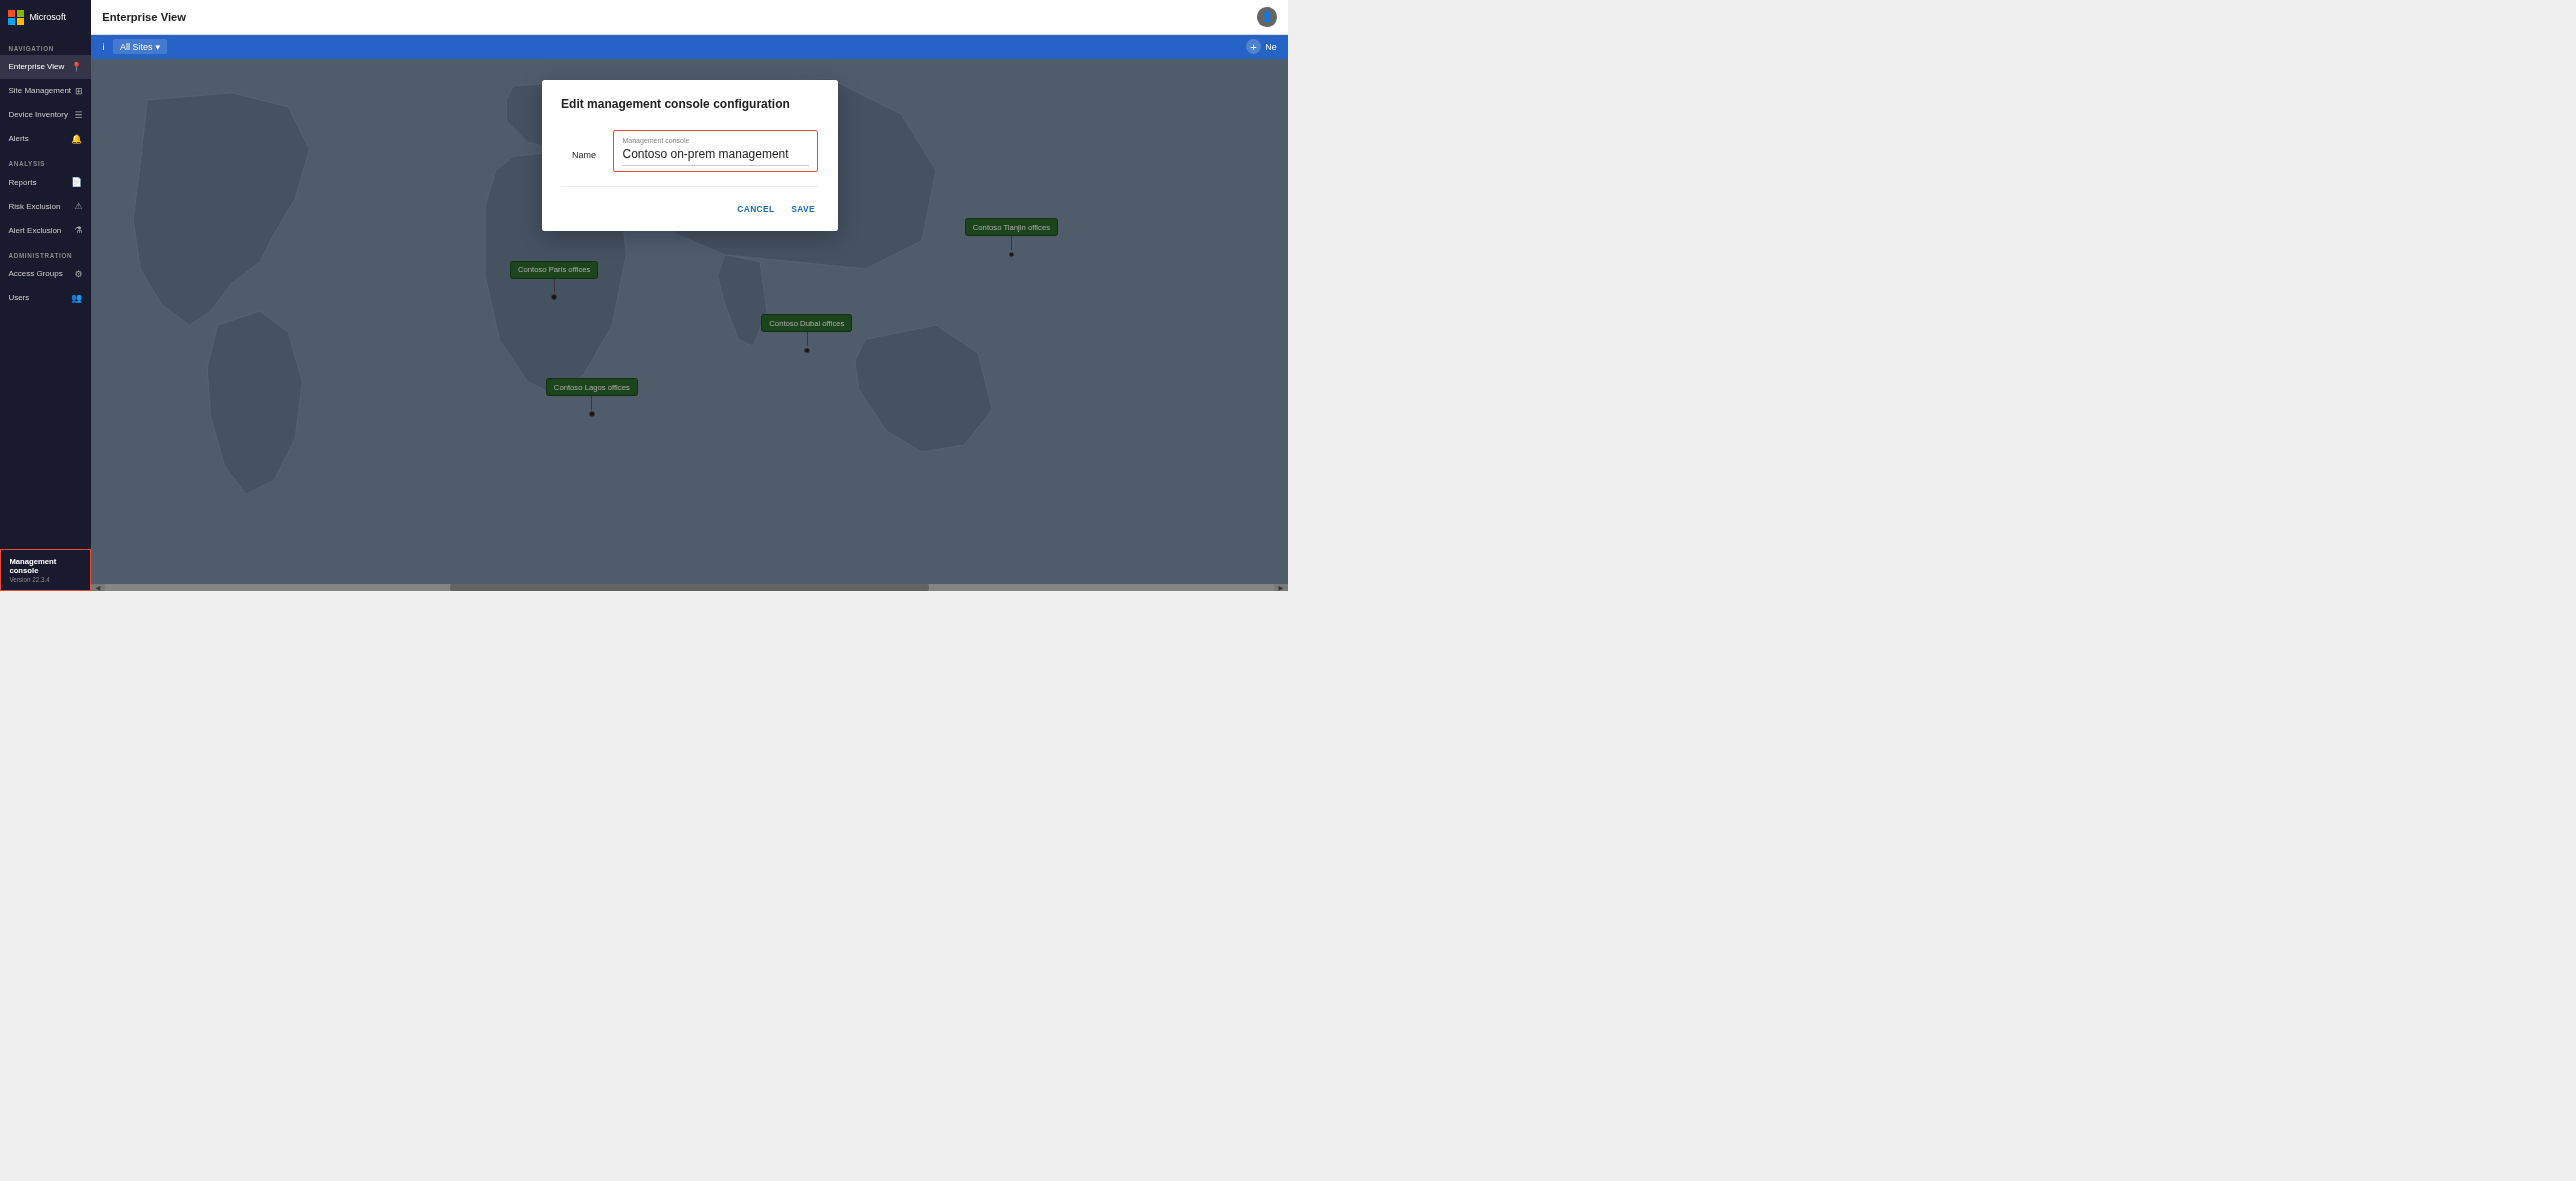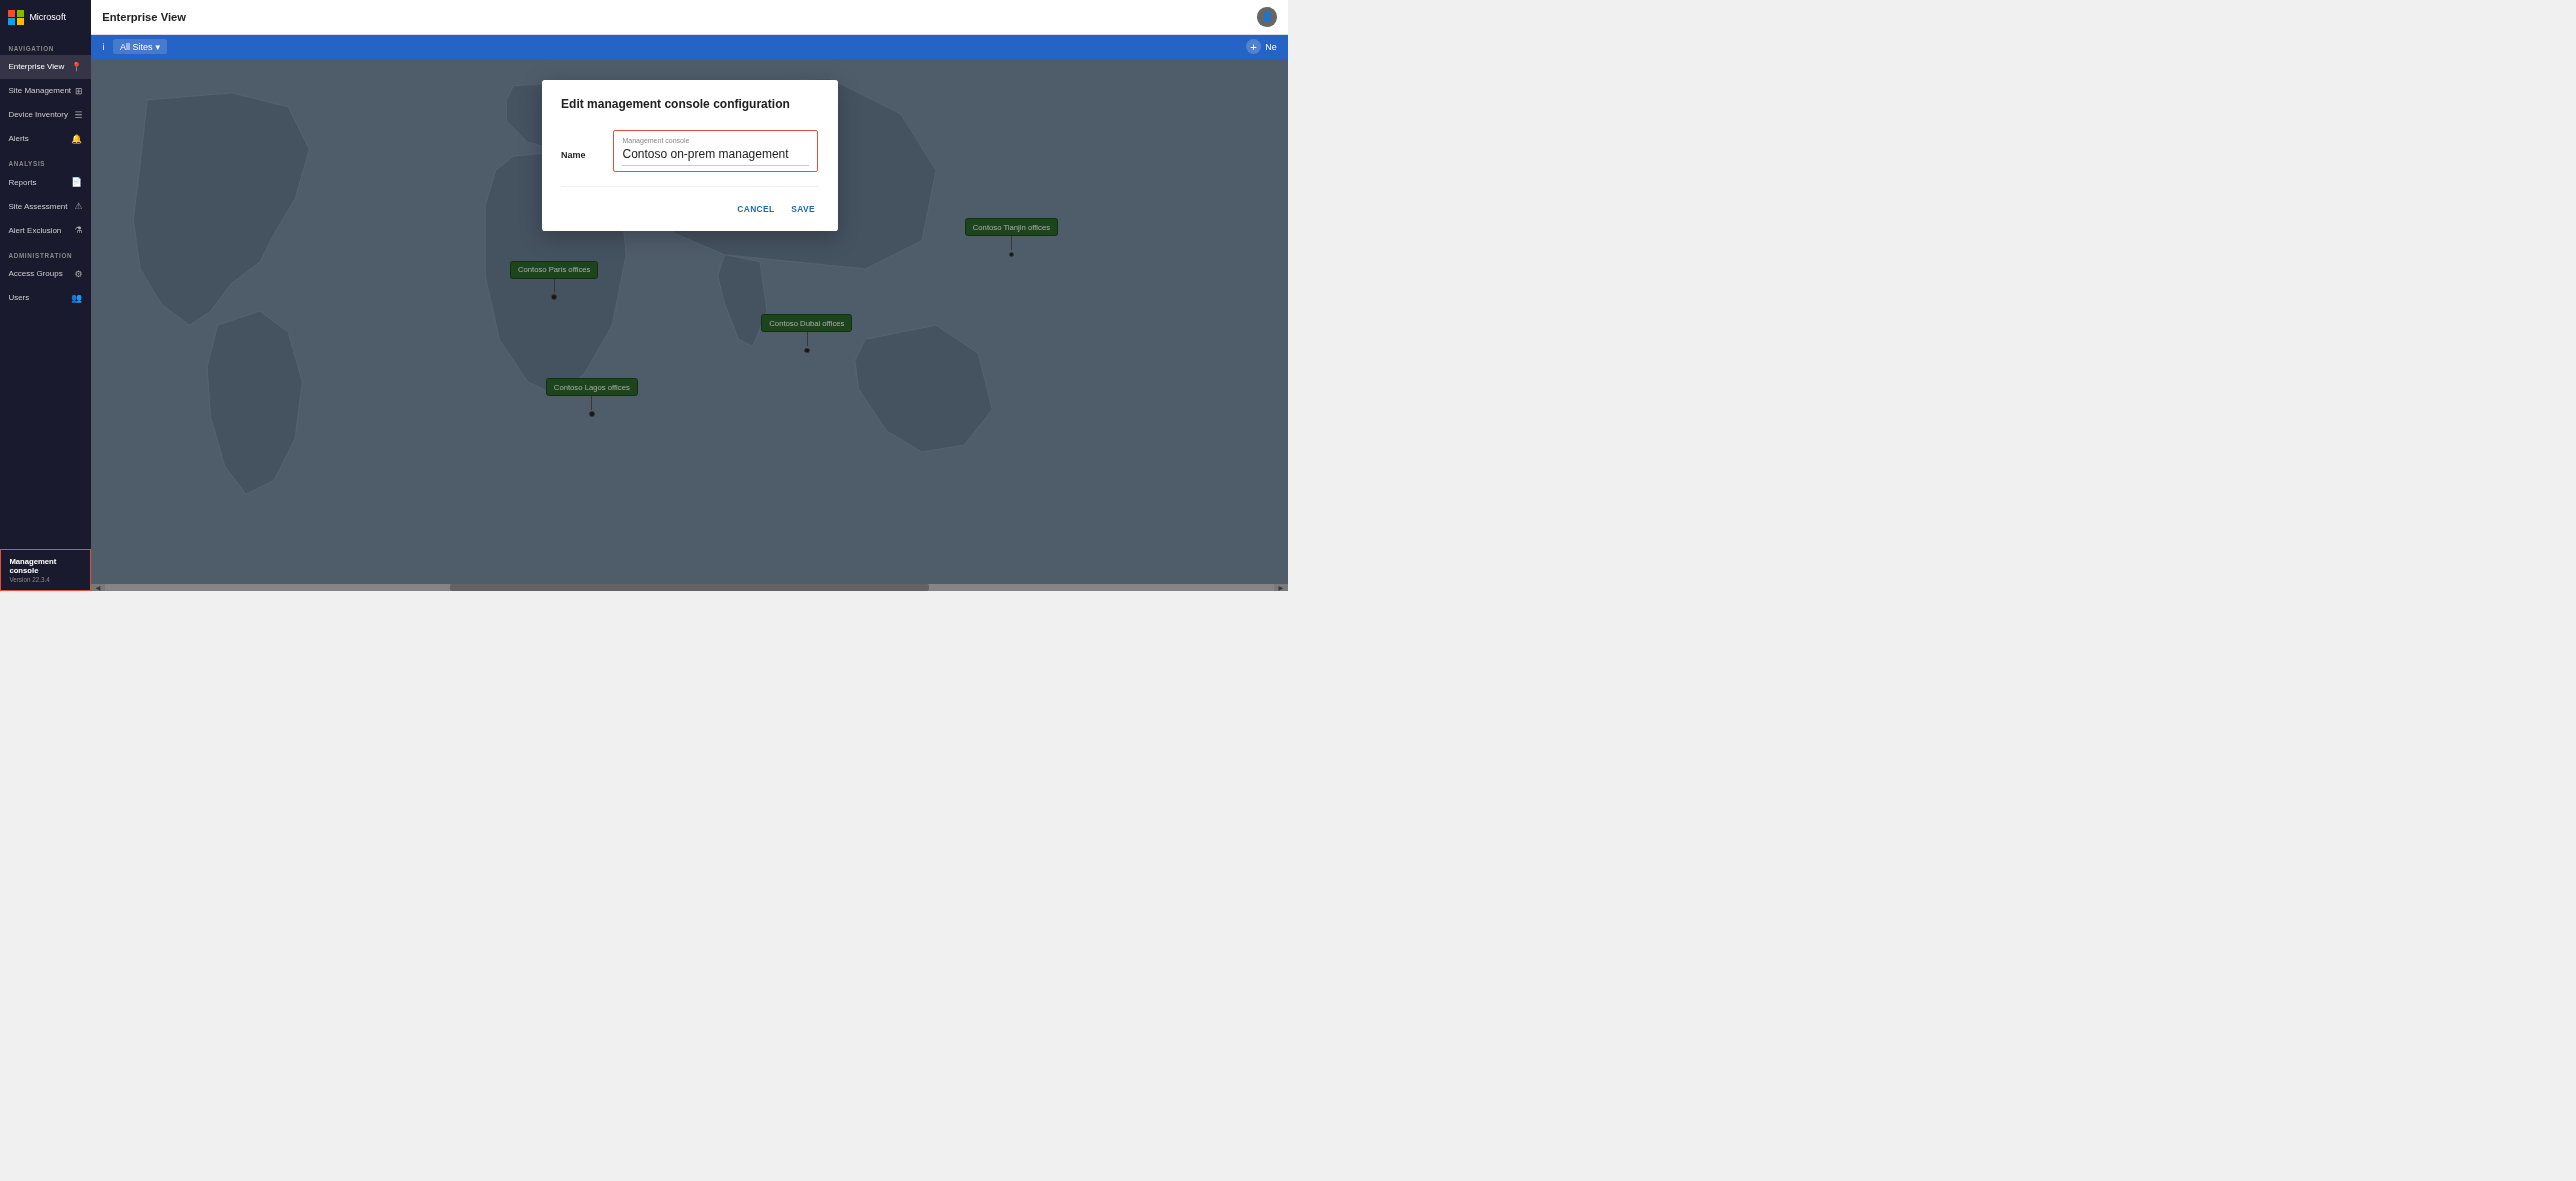--- a/index.html
+++ b/index.html
@@ -248,24 +248,25 @@
     }
 
     .modal-body {
       padding: 8.4px 19.6px 14px;
       display: flex;
       align-items: flex-start;
       gap: 17px;
     }
     .modal-field-label {
       font-size: 9px;
-      font-weight: 700;
+      font-weight: 400;
       color: #222;
       padding-top: 19.6px;
       min-width: 35px;
+      text-align: right;
     }
 
     .modal-input-group {
       flex: 1;
       border: 1.4px solid #e74c3c;
       border-radius: 2.1px;
       padding: 5.6px 8.4px;
     }
     .modal-input-placeholder {
       font-size: 7px;
@@ -343,21 +344,21 @@
       <span class="nav-item-icon">🔔</span>
     </div>
 
     <div class="nav-section-label">ANALYSIS</div>
 
     <div class="nav-item">
       <span class="nav-item-label">Reports</span>
       <span class="nav-item-icon">📄</span>
     </div>
     <div class="nav-item">
-      <span class="nav-item-label">Site Assessment</span>
+      <span class="nav-item-label">Risk Exclusion</span>
       <span class="nav-item-icon">⚠</span>
     </div>
     <div class="nav-item">
       <span class="nav-item-label">Alert Exclusion</span>
       <span class="nav-item-icon">⚗</span>
     </div>
 
     <div class="nav-section-label">ADMINISTRATION</div>
 
     <div class="nav-item">

